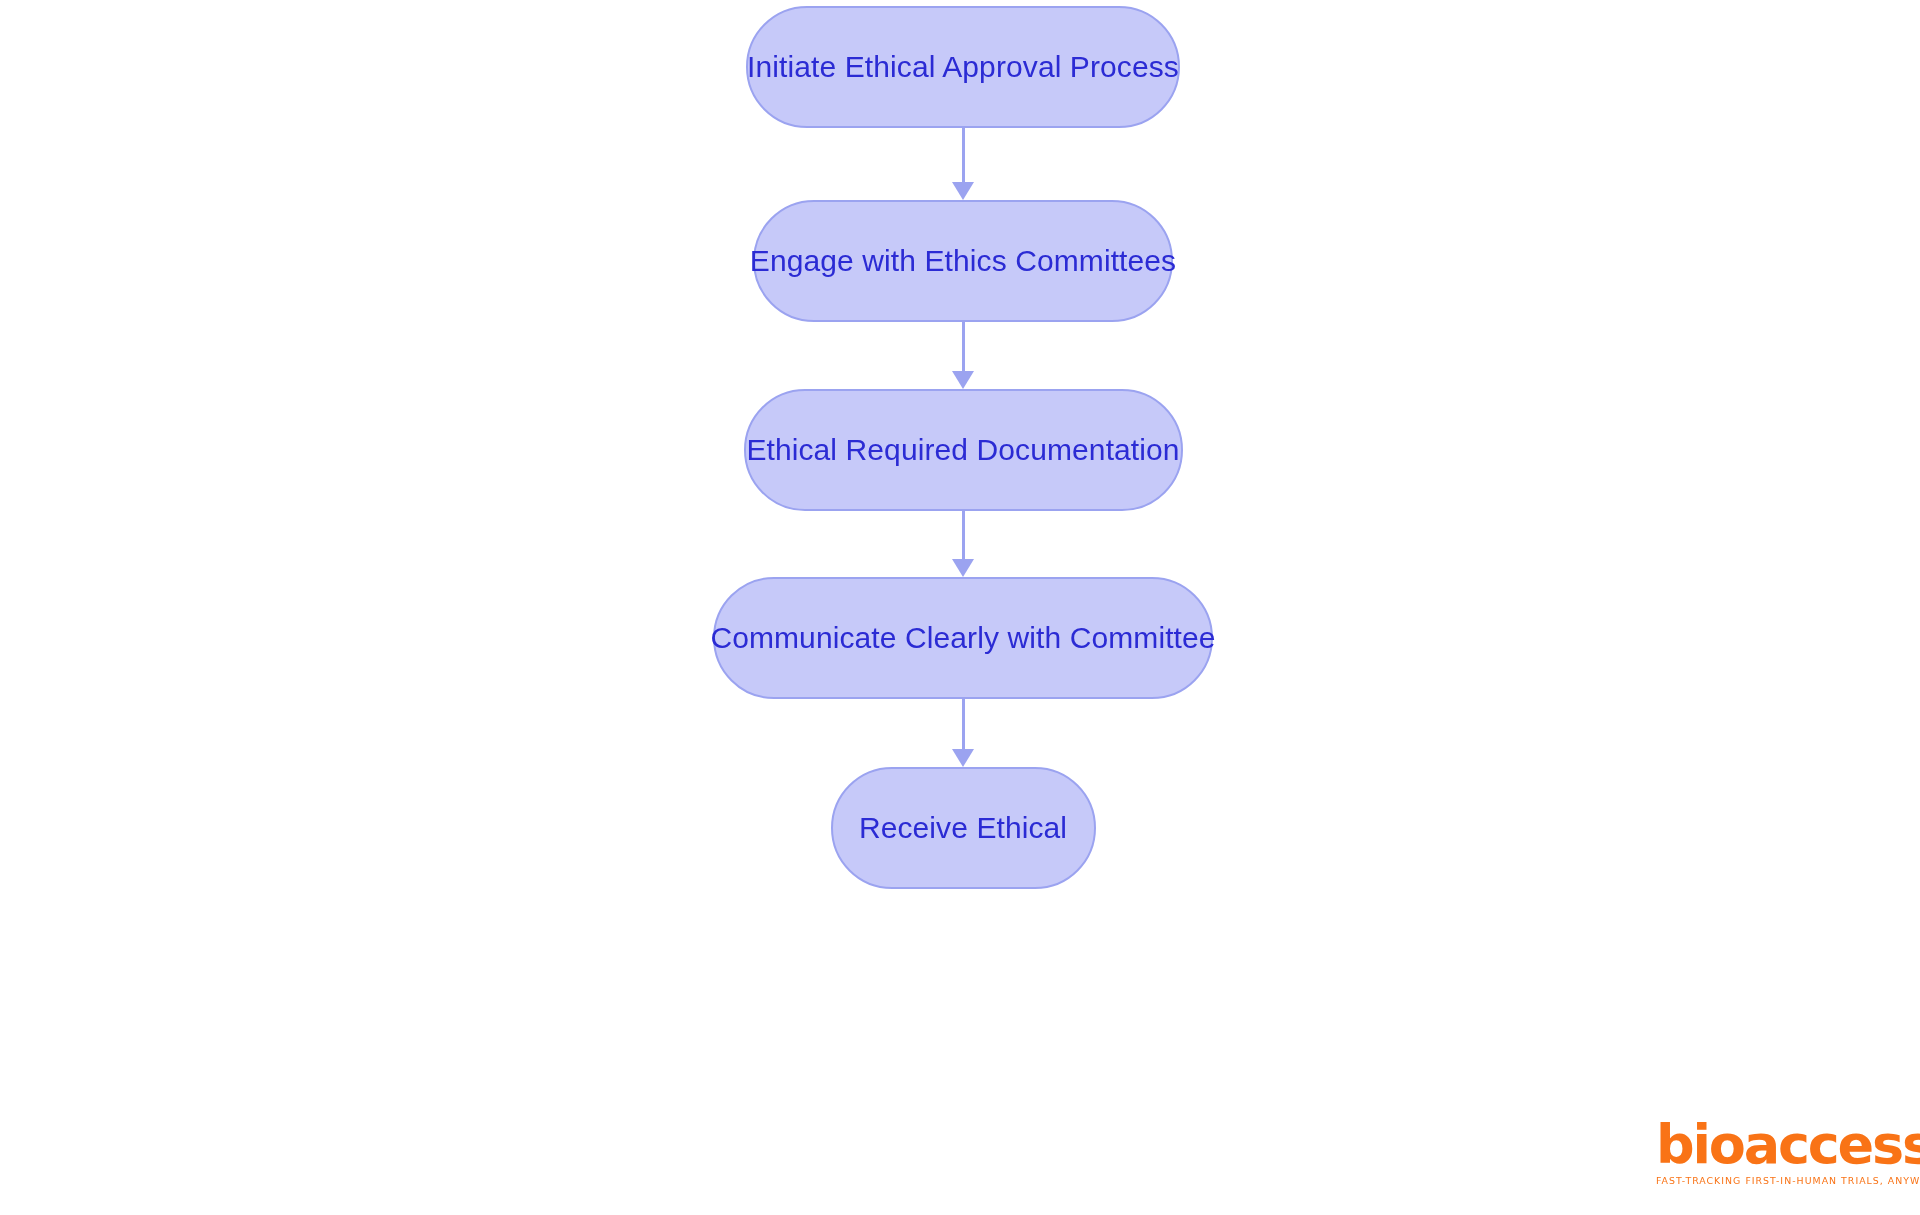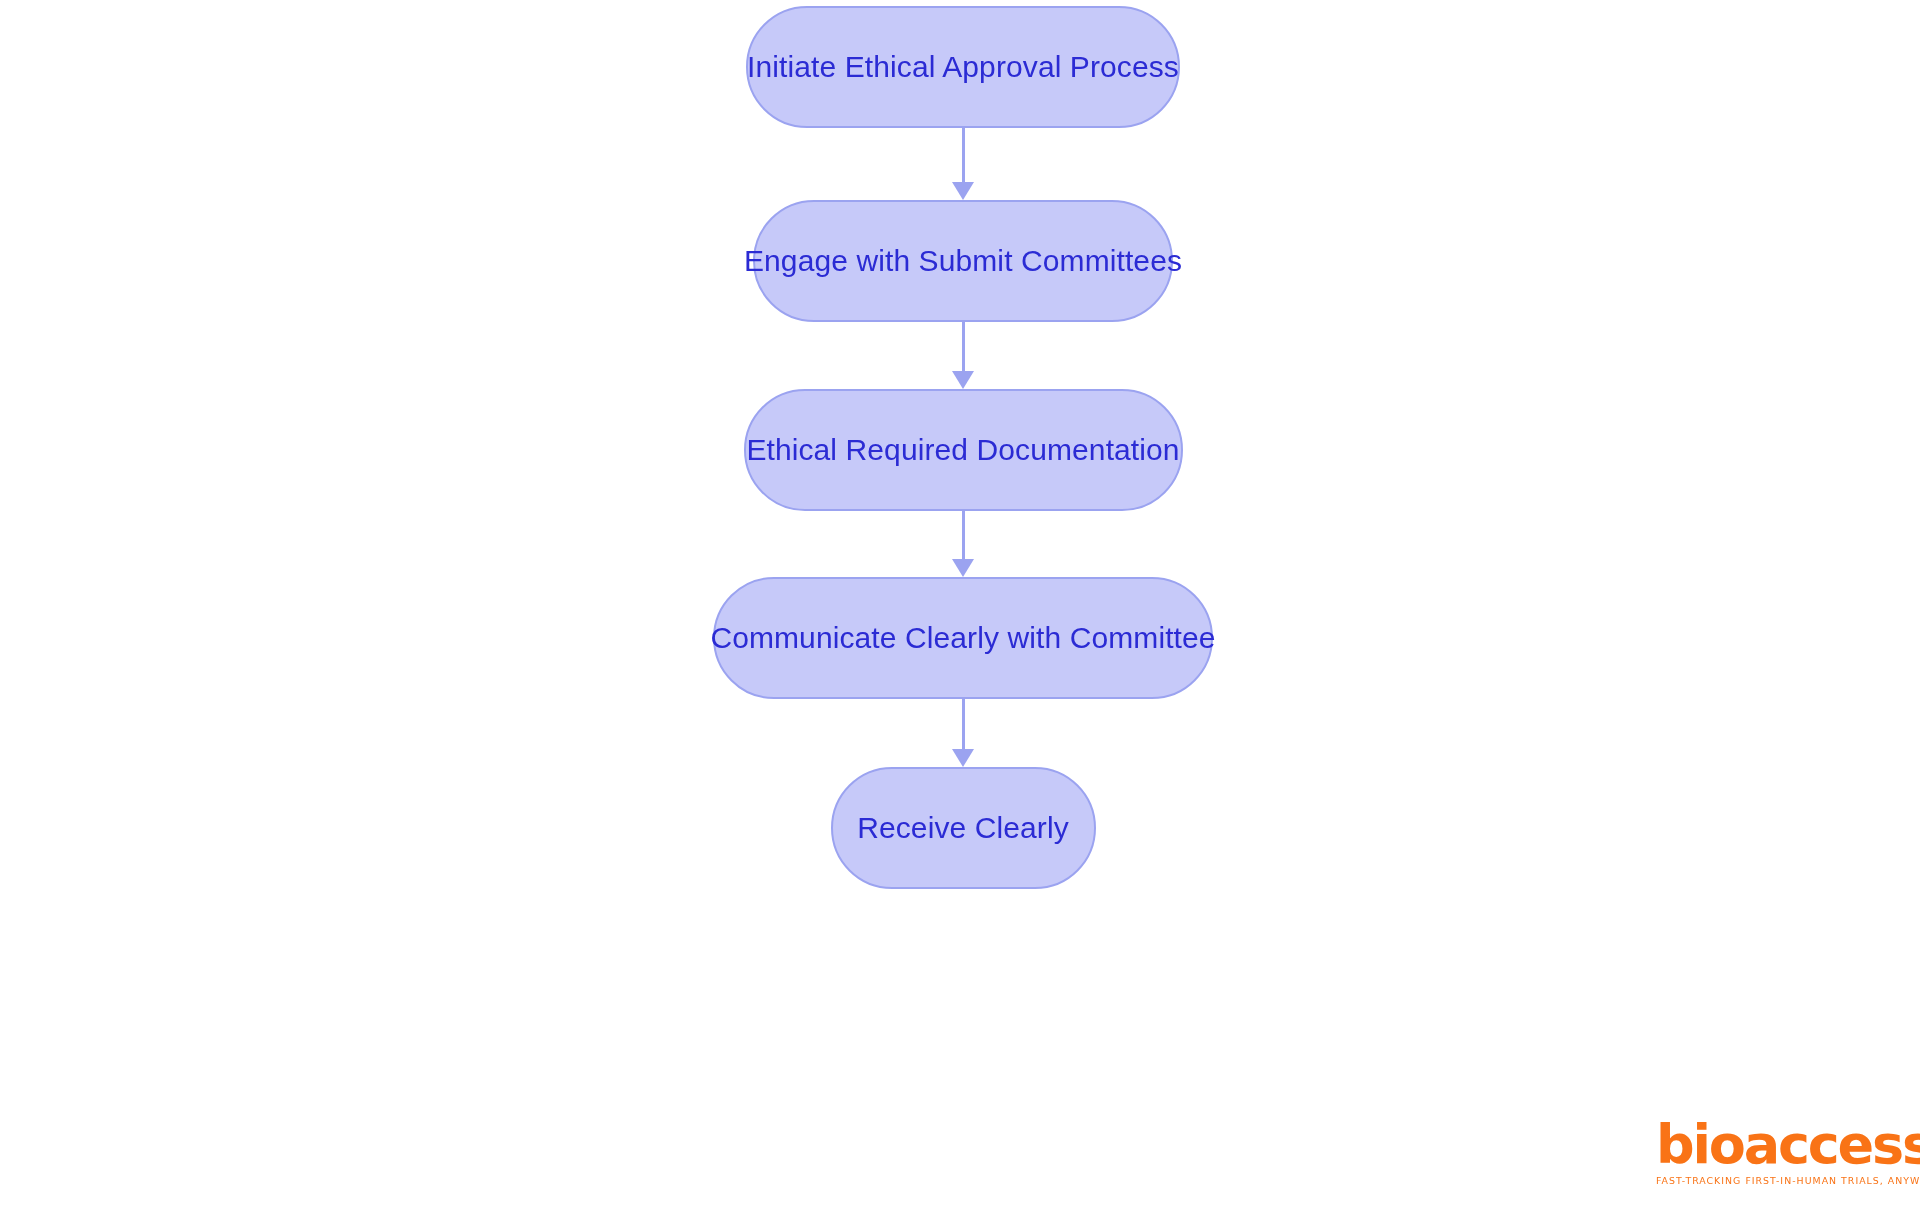--- a/index.html
+++ b/index.html
@@ -113,42 +113,42 @@
 
   <div class="flow-column" id="flow-column" style="top: 6px; left: 3px;">
       <div class="node" style="width: 434px;">
         <span class="node-label">Initiate Ethical Approval Process</span>
       </div>
       <div class="connector" style="height: 72px;">
         <div class="connector-stem"></div>
         <div class="connector-head"></div>
       </div>
       <div class="node" style="width: 420px;">
-        <span class="node-label">Engage with Submit Committees</span>
+        <span class="node-label">Engage with Ethics Committees</span>
       </div>
       <div class="connector" style="height: 67px;">
         <div class="connector-stem"></div>
         <div class="connector-head"></div>
       </div>
       <div class="node" style="width: 439px;">
         <span class="node-label">Ethical Required Documentation</span>
       </div>
       <div class="connector" style="height: 66px;">
         <div class="connector-stem"></div>
         <div class="connector-head"></div>
       </div>
       <div class="node" style="width: 500px;">
         <span class="node-label">Communicate Clearly with Committee</span>
       </div>
       <div class="connector" style="height: 68px;">
         <div class="connector-stem"></div>
         <div class="connector-head"></div>
       </div>
       <div class="node" style="width: 265px;">
-        <span class="node-label">Receive Clearly</span>
+        <span class="node-label">Receive Ethical</span>
       </div>
     </div>
 
   <div class="brand" id="brand-logo" style="left: 1656px; top: 1118px;">
     <div class="brand-wordmark" style="color: rgb(249, 115, 22);">
       <span>bioaccess</span>
       
     </div>
     <div class="brand-tagline" style="color: rgb(249, 115, 22);">FAST-TRACKING FIRST-IN-HUMAN TRIALS, ANYWHERE</div>
   </div>

